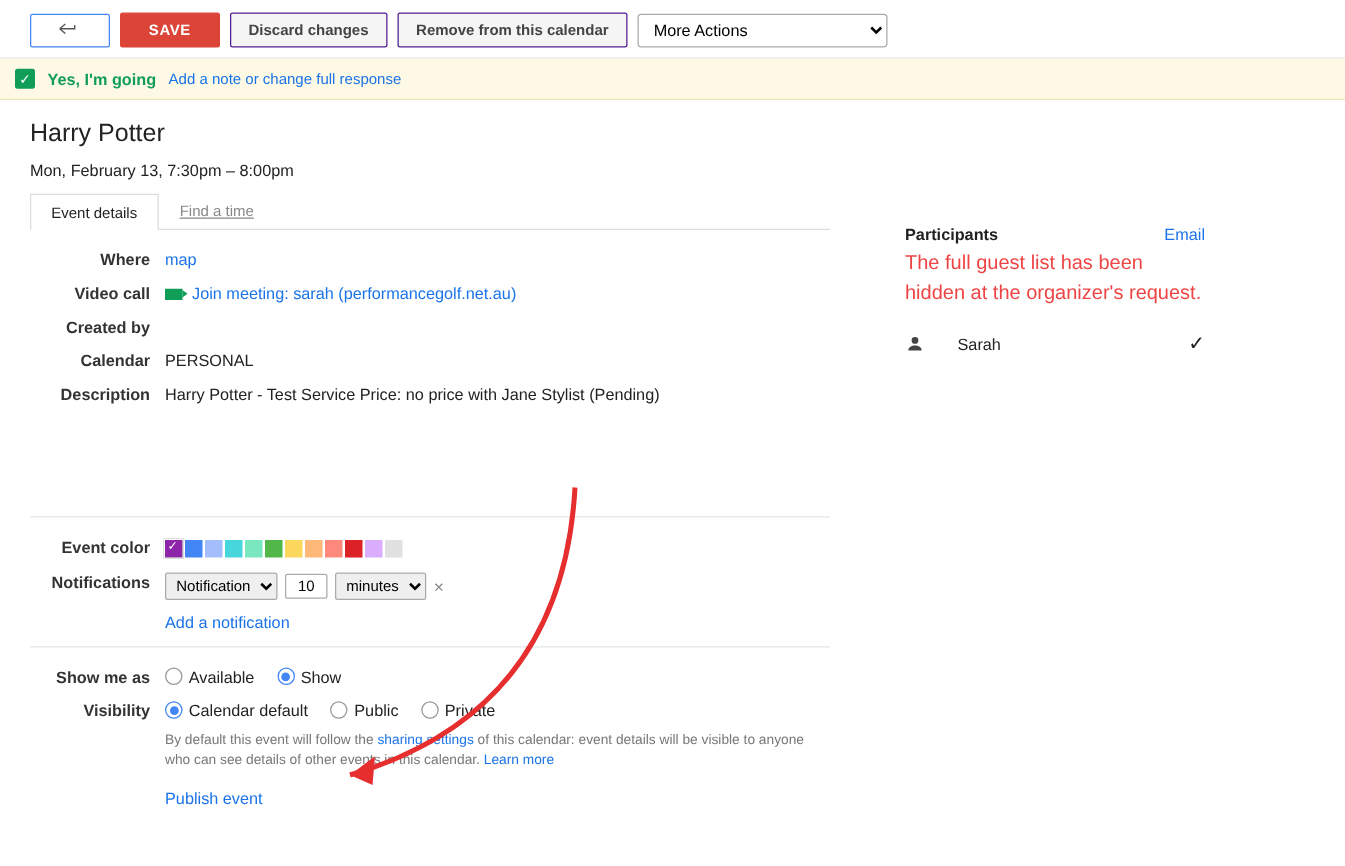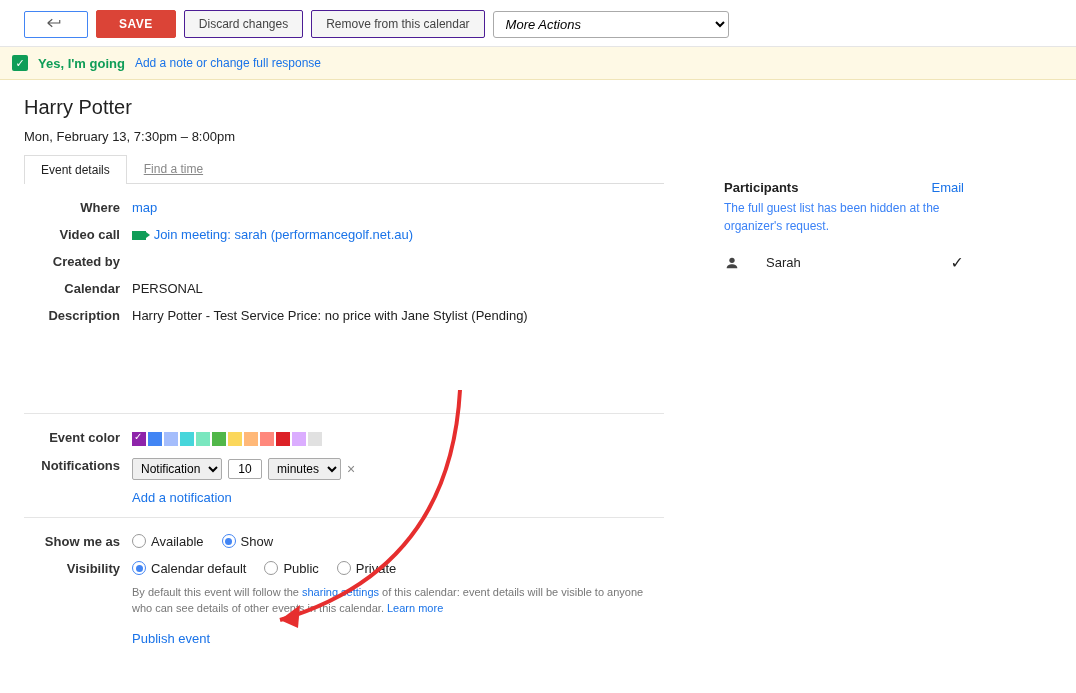--- a/index.html
+++ b/index.html
@@ -3,22 +3,22 @@
 <meta charset="utf-8">
 <style>
 * { box-sizing: border-box; margin: 0; padding: 0; }
 body { font-family: Arial, sans-serif; font-size: 13px; color: #222; background: #fff; }
 
 .toolbar { padding: 10px 24px 8px; border-bottom: 1px solid #e5e5e5; display: flex; gap: 8px; align-items: center; }
 .btn { border: 1px solid #4c1d95; background: #f5f5f5; padding: 6px 14px; font-size: 12px; cursor: pointer; border-radius: 2px; color: #444; font-weight: bold; }
 .btn-back { background: #fff; border: 1px solid #4285f4; padding: 5px 22px; }
 .btn-back svg { width: 18px; height: 12px; }
 .btn-save { background: #db4437; color: #fff; border-color: #db4437; padding: 6px 22px; font-weight: bold; letter-spacing: 0.5px; }
-.btn-text { font-weight: normal; }
-.select-more { border: 1px solid #aaa; border-radius: 3px; padding: 4px 8px; font-size: 13px; width: 236px; background: #fff; font-style: italic; }
+.btn-text { font-weight: bold; }
+.select-more { border: 1px solid #aaa; border-radius: 3px; padding: 4px 8px; font-size: 13px; width: 200px; background: #fff; }
 
 .rsvp-bar { background: #fef9e5; border-bottom: 1px solid #f0e5b8; padding: 8px 12px; display: flex; align-items: center; gap: 10px; }
 .rsvp-check { width: 16px; height: 16px; background: #0f9d58; display: inline-flex; align-items: center; justify-content: center; color: #fff; font-size: 11px; border-radius: 2px; }
 .rsvp-text { color: #0f9d58; font-weight: bold; font-size: 13px; }
 .rsvp-link { color: #1a73e8; font-size: 12px; cursor: pointer; }
 
 .content { display: flex; padding: 16px 24px; gap: 60px; position: relative; }
 .main { flex: 0 0 640px; }
 .sidebar { flex: 1; padding-top: 84px; max-width: 240px; }
 
@@ -52,21 +52,21 @@
 .radio-group { display: flex; gap: 18px; align-items: center; }
 .radio-item { display: flex; align-items: center; gap: 5px; cursor: pointer; }
 .radio { width: 14px; height: 14px; border: 1px solid #999; border-radius: 50%; display: inline-flex; align-items: center; justify-content: center; }
 .radio.checked { border-color: #4285f4; }
 .radio.checked::after { content: ''; width: 7px; height: 7px; background: #4285f4; border-radius: 50%; }
 
 .vis-note { font-size: 11px; color: #777; margin-top: 8px; line-height: 1.5; max-width: 520px; }
 
 .side-header { display: flex; justify-content: space-between; align-items: baseline; margin-bottom: 4px; }
 .side-title { font-weight: bold; font-size: 13px; }
-.side-note { color: #3b82f6; font-size: 12px; margin-bottom: 18px; line-height: 1.5; }
+.side-note { color: #ef4444; font-size: 16px; margin-bottom: 18px; line-height: 1.5; }
 .guest-row { display: flex; align-items: center; gap: 26px; font-size: 13px; }
 .guest-icon { width: 16px; height: 16px; }
 .guest-check { margin-left: auto; font-size: 16px; }
 
 .arrow-overlay { position: absolute; pointer-events: none; }
 </style>
 </head>
 <body>
 
 <div class="toolbar">

